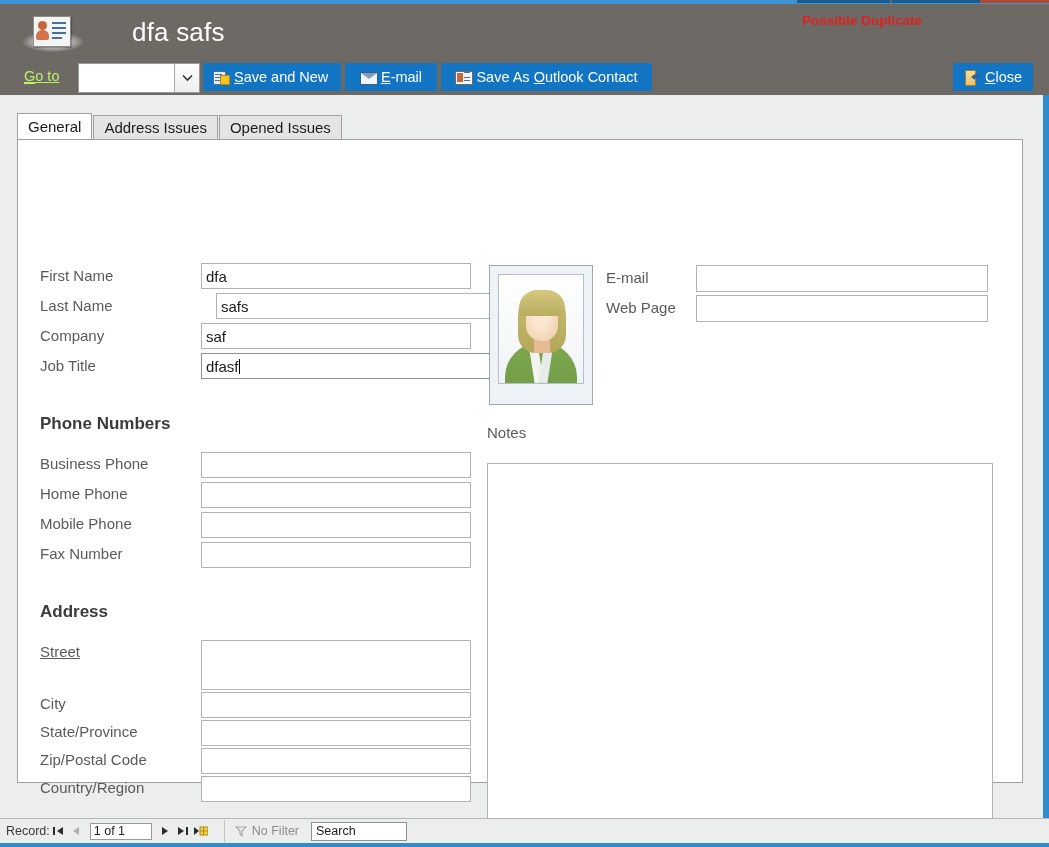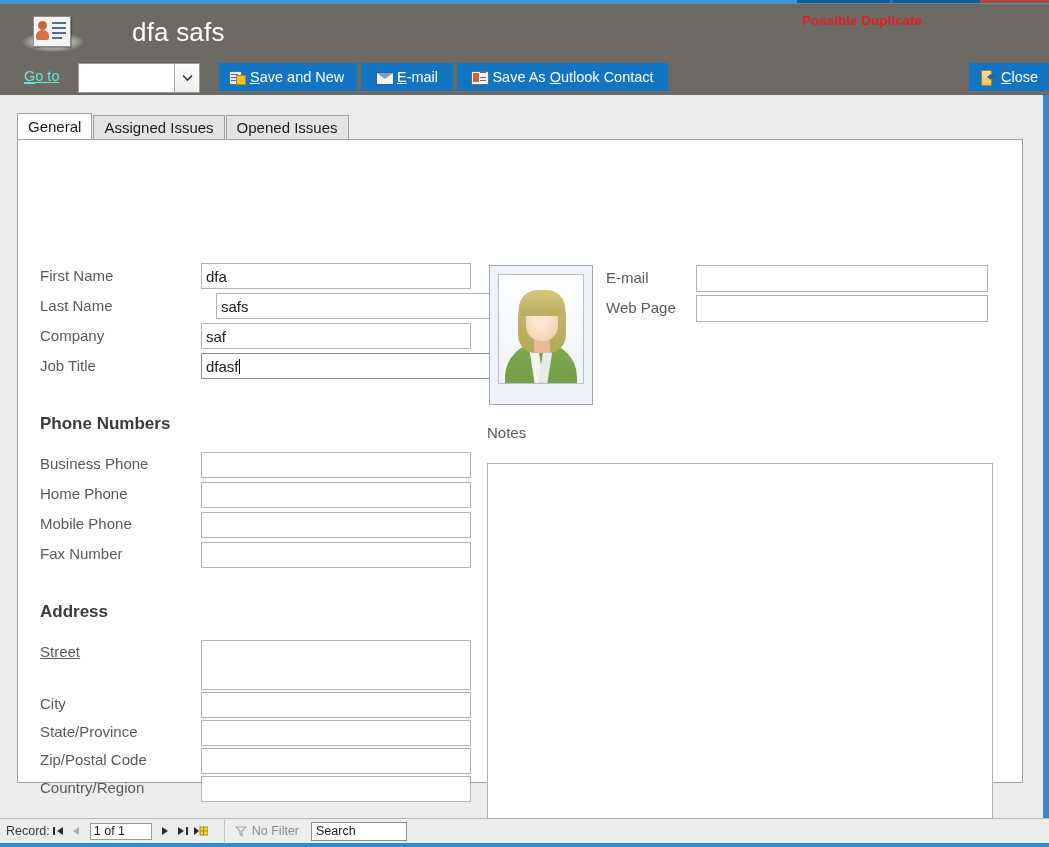--- a/index.html
+++ b/index.html
@@ -99,21 +99,21 @@
     font-weight: bold;
     color: #e02020;
     white-space: nowrap;
   }
 
   
   #goto-label {
     position: absolute;
     left: 24px; top: 64px;
     font-size: 14.5px;
-    color: #5eead4;
+    color: #bef264;
     white-space: nowrap;
     text-decoration: underline;
   }
   #goto-label u { text-underline-offset: 2px; }
 
   #goto-combo {
     position: absolute;
     left: 78px; top: 59px;
     width: 120px; height: 28px;
     background: #ffffff;
@@ -140,21 +140,20 @@
     height: 28px;
     background: #1175c4;
     color: #ffffff;
     font-size: 14.5px;
     display: flex;
     align-items: center;
     padding: 0 10px;
     white-space: nowrap;
     box-sizing: border-box;
     cursor: default;
-    margin-left: 16px;
   }
   .tb-btn .bico {
     display: inline-block;
     width: 17px; height: 14px;
     margin-right: 4px;
     position: relative;
     flex: none;
   }
   #btn-save-new  { left: 203px; width: 138px; }
   #btn-email     { left: 345px; width: 92px;  justify-content: center; }
@@ -567,21 +566,21 @@
         <span class="arrow"></span>
     </span>
     <span><u>C</u>lose</span>
   </div>
 </div>
 
 <div id="form-area">
 
   <div id="tab-strip">
     <div class="tab active">General</div>
-    <div class="tab">Assigned Issues</div>
+    <div class="tab">Address Issues</div>
     <div class="tab">Opened Issues</div>
   </div>
 
   <div id="tab-panel"></div>
 
   <div class="fld-label" id="lbl-first">First Name</div>
   <div class="fld-box" id="in-first">dfa</div>
 
   <div class="fld-label" id="lbl-last">Last Name</div>
   <div class="fld-box" id="in-last">safs</div>

